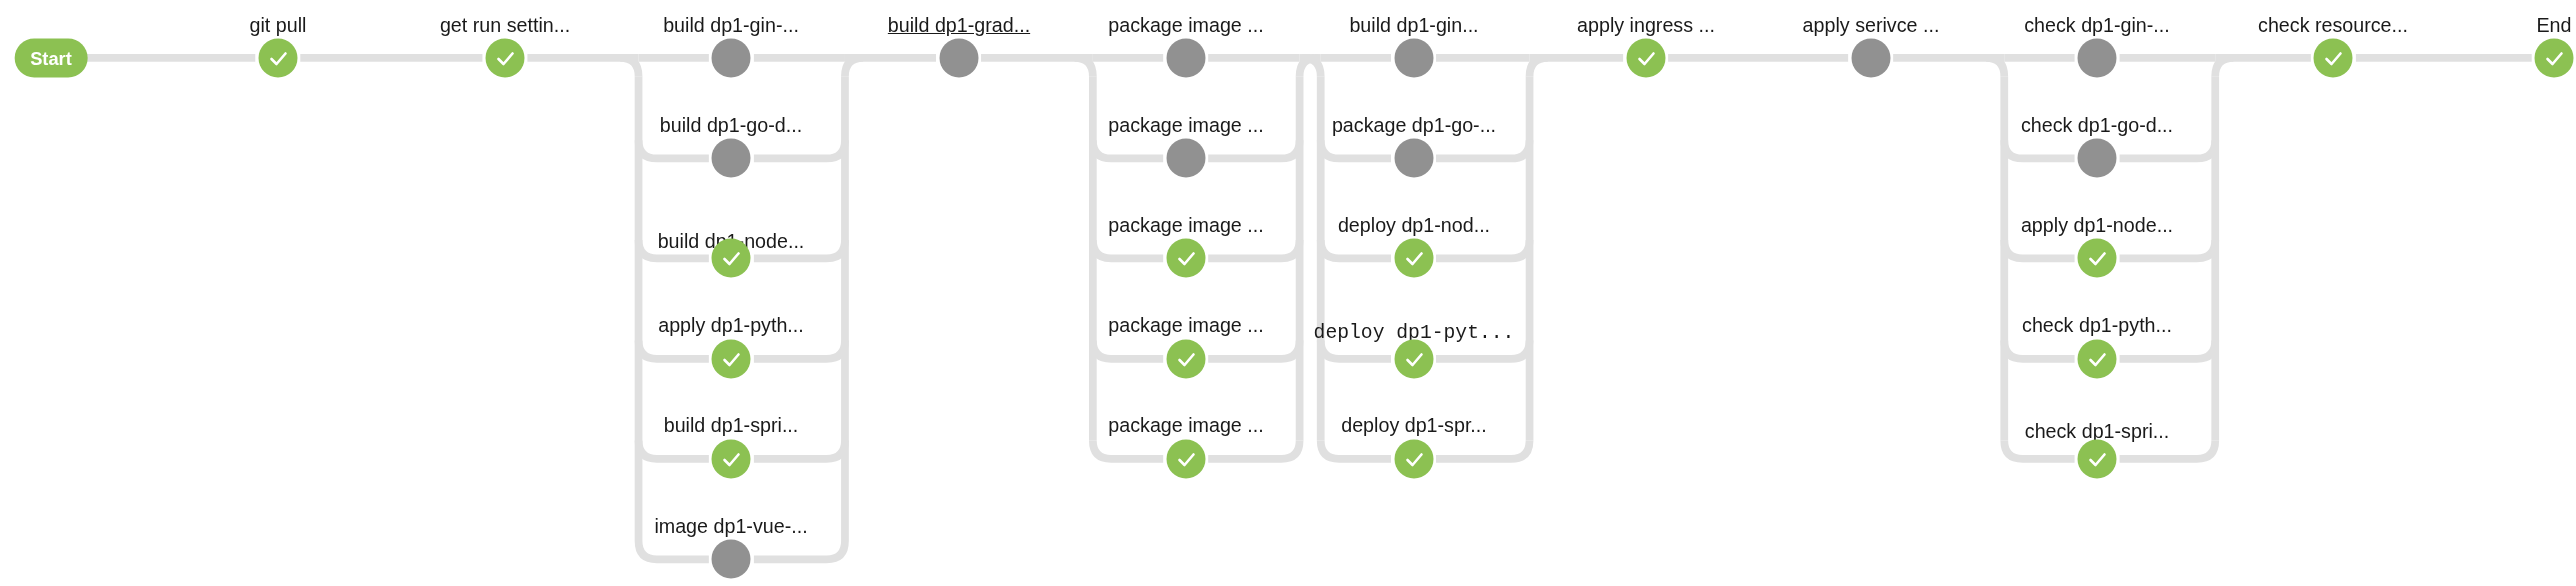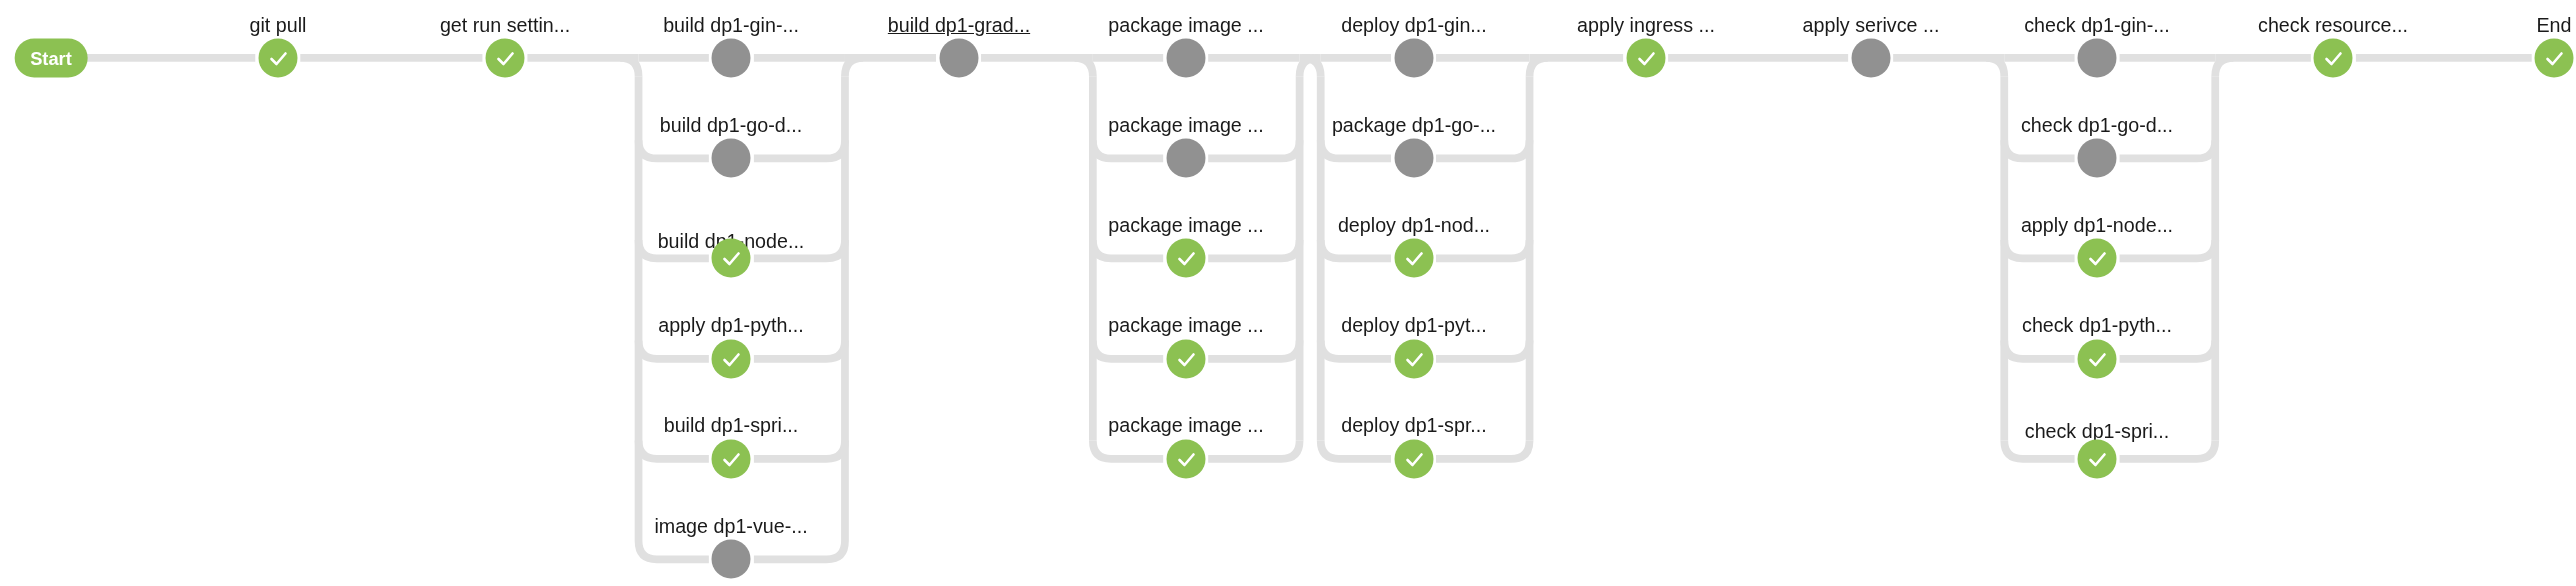--- a/index.html
+++ b/index.html
@@ -238,37 +238,37 @@
         </div>
       </div>
       <div class="node-label" style="left: 1186px; top: 416px;">package image ...</div>
       <div class="node" style="left: 1186px; top: 459px;">
         <div class="status-dot status-success" style="background: rgb(140, 193, 82);">
           <svg width="24" height="24" viewBox="0 0 24 24">
             <path d="M5 12.5 L10 17.5 L19 7" fill="none" stroke="#ffffff" stroke-width="2.6" stroke-linecap="round" stroke-linejoin="round"></path>
           </svg>
         </div>
       </div>
-      <div class="node-label" style="left: 1414px; top: 15.5px;">deploy dp1-gin...</div>
+      <div class="node-label" style="left: 1414px; top: 15.5px;">build dp1-gin...</div>
       <div class="node" style="left: 1414px; top: 58px;">
         <div class="status-dot status-pending" style="background: rgb(145, 145, 145);"></div>
       </div>
       <div class="node-label" style="left: 1414px; top: 116px;">package dp1-go-...</div>
       <div class="node" style="left: 1414px; top: 158px;">
         <div class="status-dot status-pending" style="background: rgb(145, 145, 145);"></div>
       </div>
       <div class="node-label" style="left: 1414px; top: 216px;">deploy dp1-nod...</div>
       <div class="node" style="left: 1414px; top: 258px;">
         <div class="status-dot status-success" style="background: rgb(140, 193, 82);">
           <svg width="24" height="24" viewBox="0 0 24 24">
             <path d="M5 12.5 L10 17.5 L19 7" fill="none" stroke="#ffffff" stroke-width="2.6" stroke-linecap="round" stroke-linejoin="round"></path>
           </svg>
         </div>
       </div>
-      <div class="node-label" style="left: 1414px; top: 316px;">deploy dp1-pyt...</div>
+      <div class="node-label" style="left: 1414px; top: 324px; font-family: Liberation Mono, monospace;">deploy dp1-pyt...</div>
       <div class="node" style="left: 1414px; top: 359px;">
         <div class="status-dot status-success" style="background: rgb(140, 193, 82);">
           <svg width="24" height="24" viewBox="0 0 24 24">
             <path d="M5 12.5 L10 17.5 L19 7" fill="none" stroke="#ffffff" stroke-width="2.6" stroke-linecap="round" stroke-linejoin="round"></path>
           </svg>
         </div>
       </div>
       <div class="node-label" style="left: 1414px; top: 416px;">deploy dp1-spr...</div>
       <div class="node" style="left: 1414px; top: 459px;">
         <div class="status-dot status-success" style="background: rgb(140, 193, 82);">

